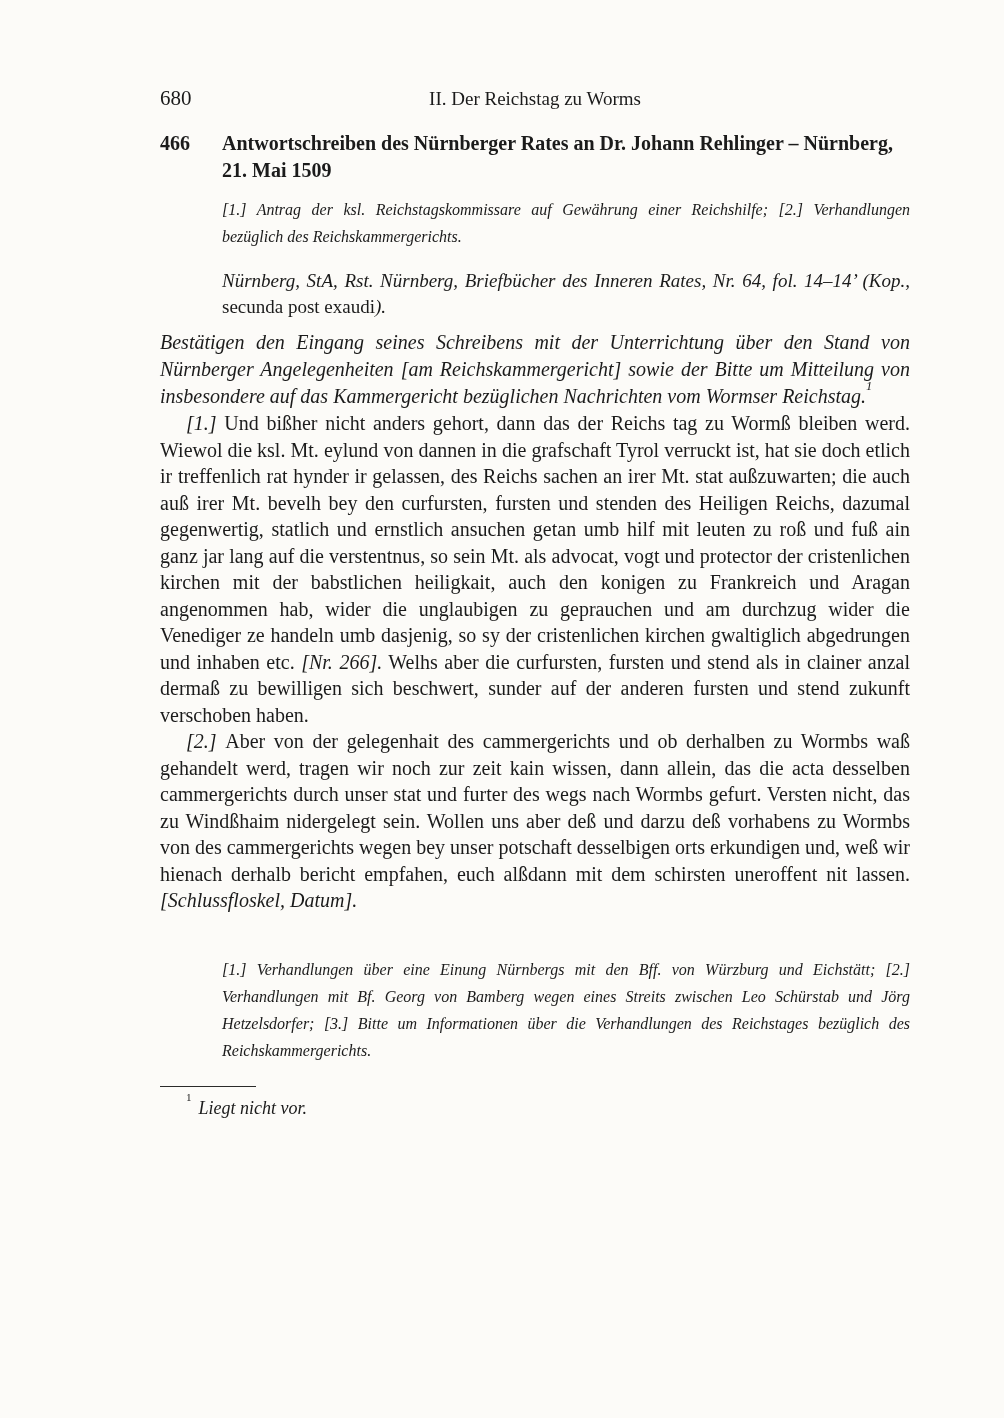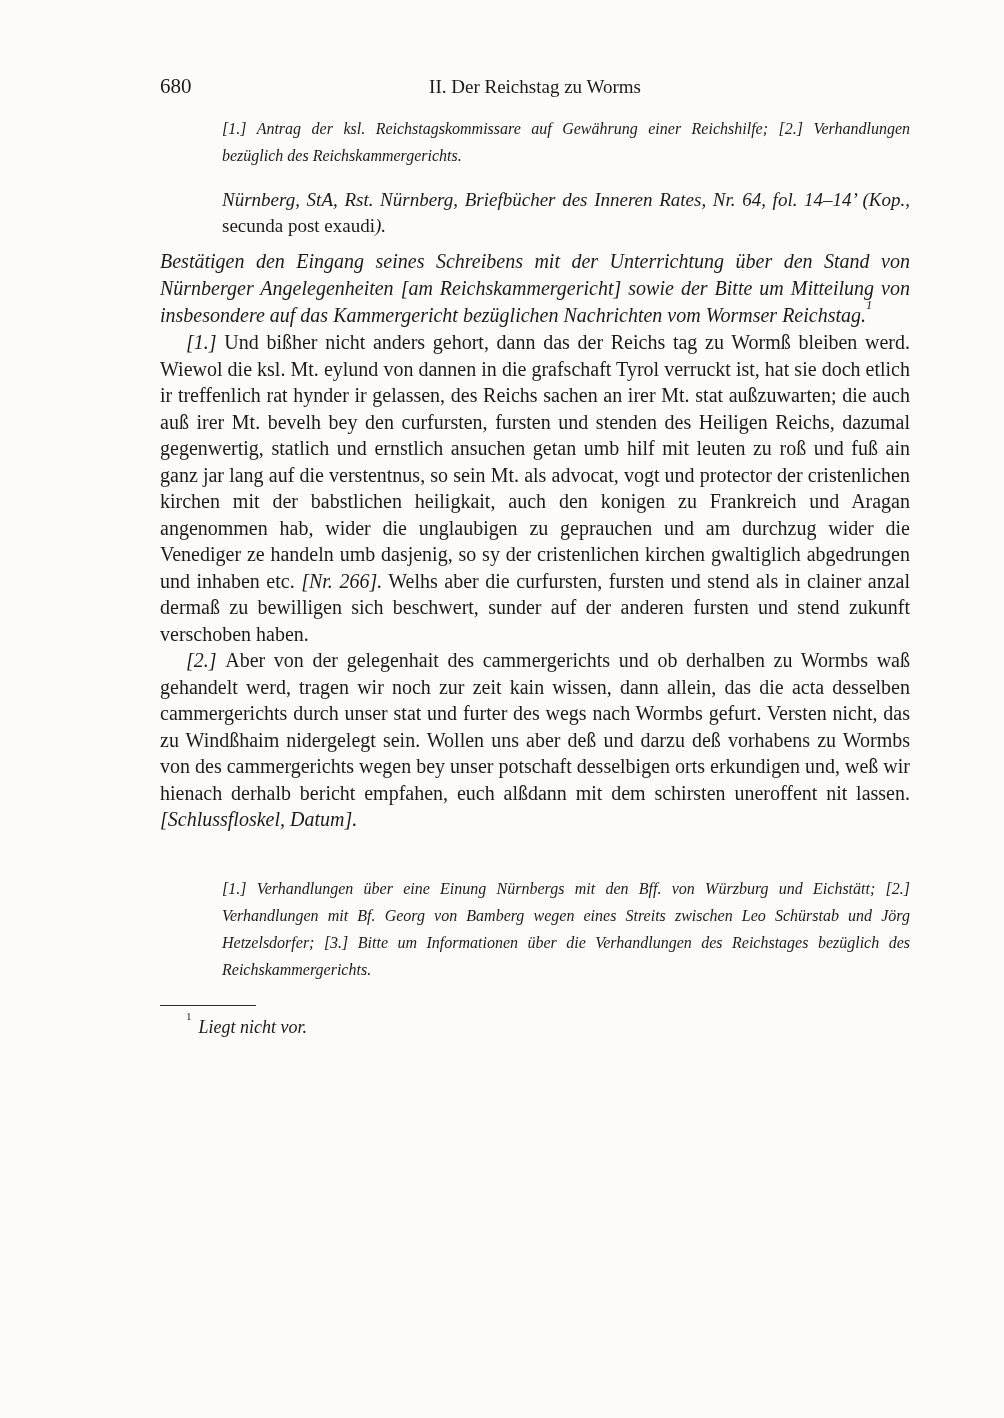--- a/index.html
+++ b/index.html
@@ -34,20 +34,21 @@
     left: 0;
     top: 0;
     font-size: 21px;
     text-align: center;
   }
   .runtitle {
     display: block;
     text-align: center;
     font-size: 19px;
     padding-top: 2px;
+    margin-top: 12px;
   }
   
   .entry-heading-row {
     display: grid;
     grid-template-columns: 62px 1fr;
     font-weight: bold;
     font-size: 20px;
     line-height: 26.5px;
     margin-top: 16px;
   }
@@ -110,20 +111,24 @@
 
 <div class="page">
   <div class="content">
 
     <header class="running-header">
       <span class="pagenum">680</span>
       <span class="runtitle">II. Der Reichstag zu Worms</span>
     </header>
 
     <section class="entry">
+      <div class="entry-heading-row">
+        <span class="entry-number">466</span>
+        <h2 class="entry-heading">Antwortschreiben des Nürnberger Rates an Dr. Johann Rehlinger – Nürnberg, 21. Mai 1509</h2>
+      </div>
       <p class="regest"><span class="it">[1.] Antrag der ksl. Reichstagskommissare auf Gewährung einer Reichshilfe; [2.] Verhandlungen bezüglich des Reichskammergerichts.</span></p>
       <p class="source"><span class="it">Nürnberg, StA, Rst. Nürnberg, Briefbücher des Inneren Rates, Nr. 64, fol. 14–14’ (Kop., </span><span>secunda post exaudi</span><span class="it">).</span></p>
       <p class="summary"><span class="it">Bestätigen den Eingang seines Schreibens mit der Unterrichtung über den Stand von Nürnberger Angelegenheiten [am Reichskammergericht] sowie der Bitte um Mitteilung von insbesondere auf das Kammergericht bezüglichen Nachrichten vom Wormser Reichstag.</span><sup class="it">1</sup></p>
       <p class="bodypara"><span class="it">[1.] </span><span>Und bißher nicht anders gehort, dann das der Reichs tag zu Wormß bleiben werd. Wiewol die ksl. Mt. eylund von dannen in die grafschaft Tyrol verruckt ist, hat sie doch etlich ir treffenlich rat hynder ir gelassen, des Reichs sachen an irer Mt. stat außzuwarten; die auch auß irer Mt. bevelh bey den curfursten, fursten und stenden des Heiligen Reichs, dazumal gegenwertig, statlich und ernstlich ansuchen getan umb hilf mit leuten zu roß und fuß ain ganz jar lang auf die verstentnus, so sein Mt. als advocat, vogt und protector der cristenlichen kirchen mit der babstlichen heiligkait, auch den konigen zu Frankreich und Aragan angenommen hab, wider die unglaubigen zu geprauchen und am durchzug wider die Venediger ze handeln umb dasjenig, so sy der cristenlichen kirchen gwaltiglich abgedrungen und inhaben etc. </span><span class="it">[Nr. 266].</span><span> Welhs aber die curfursten, fursten und stend als in clainer anzal dermaß zu bewilligen sich beschwert, sunder auf der anderen fursten und stend zukunft verschoben haben.</span></p>
       <p class="bodypara"><span class="it">[2.] </span><span>Aber von der gelegenhait des cammergerichts und ob derhalben zu Wormbs waß gehandelt werd, tragen wir noch zur zeit kain wissen, dann allein, das die acta desselben cammergerichts durch unser stat und furter des wegs nach Wormbs gefurt. Versten nicht, das zu Windßhaim nidergelegt sein. Wollen uns aber deß und darzu deß vorhabens zu Wormbs von des cammergerichts wegen bey unser potschaft desselbigen orts erkundigen und, weß wir hienach derhalb bericht empfahen, euch alßdann mit dem schirsten uneroffent nit lassen. </span><span class="it">[Schlussfloskel, Datum].</span></p>
     </section>
 
     <section class="entry entry-2">
       <p class="regest"><span class="it">[1.] Verhandlungen über eine Einung Nürnbergs mit den Bff. von Würzburg und Eichstätt; [2.] Verhandlungen mit Bf. Georg von Bamberg wegen eines Streits zwischen Leo Schürstab und Jörg Hetzelsdorfer; [3.] Bitte um Informationen über die Verhandlungen des Reichstages bezüglich des Reichskammergerichts.</span></p>
     </section>

